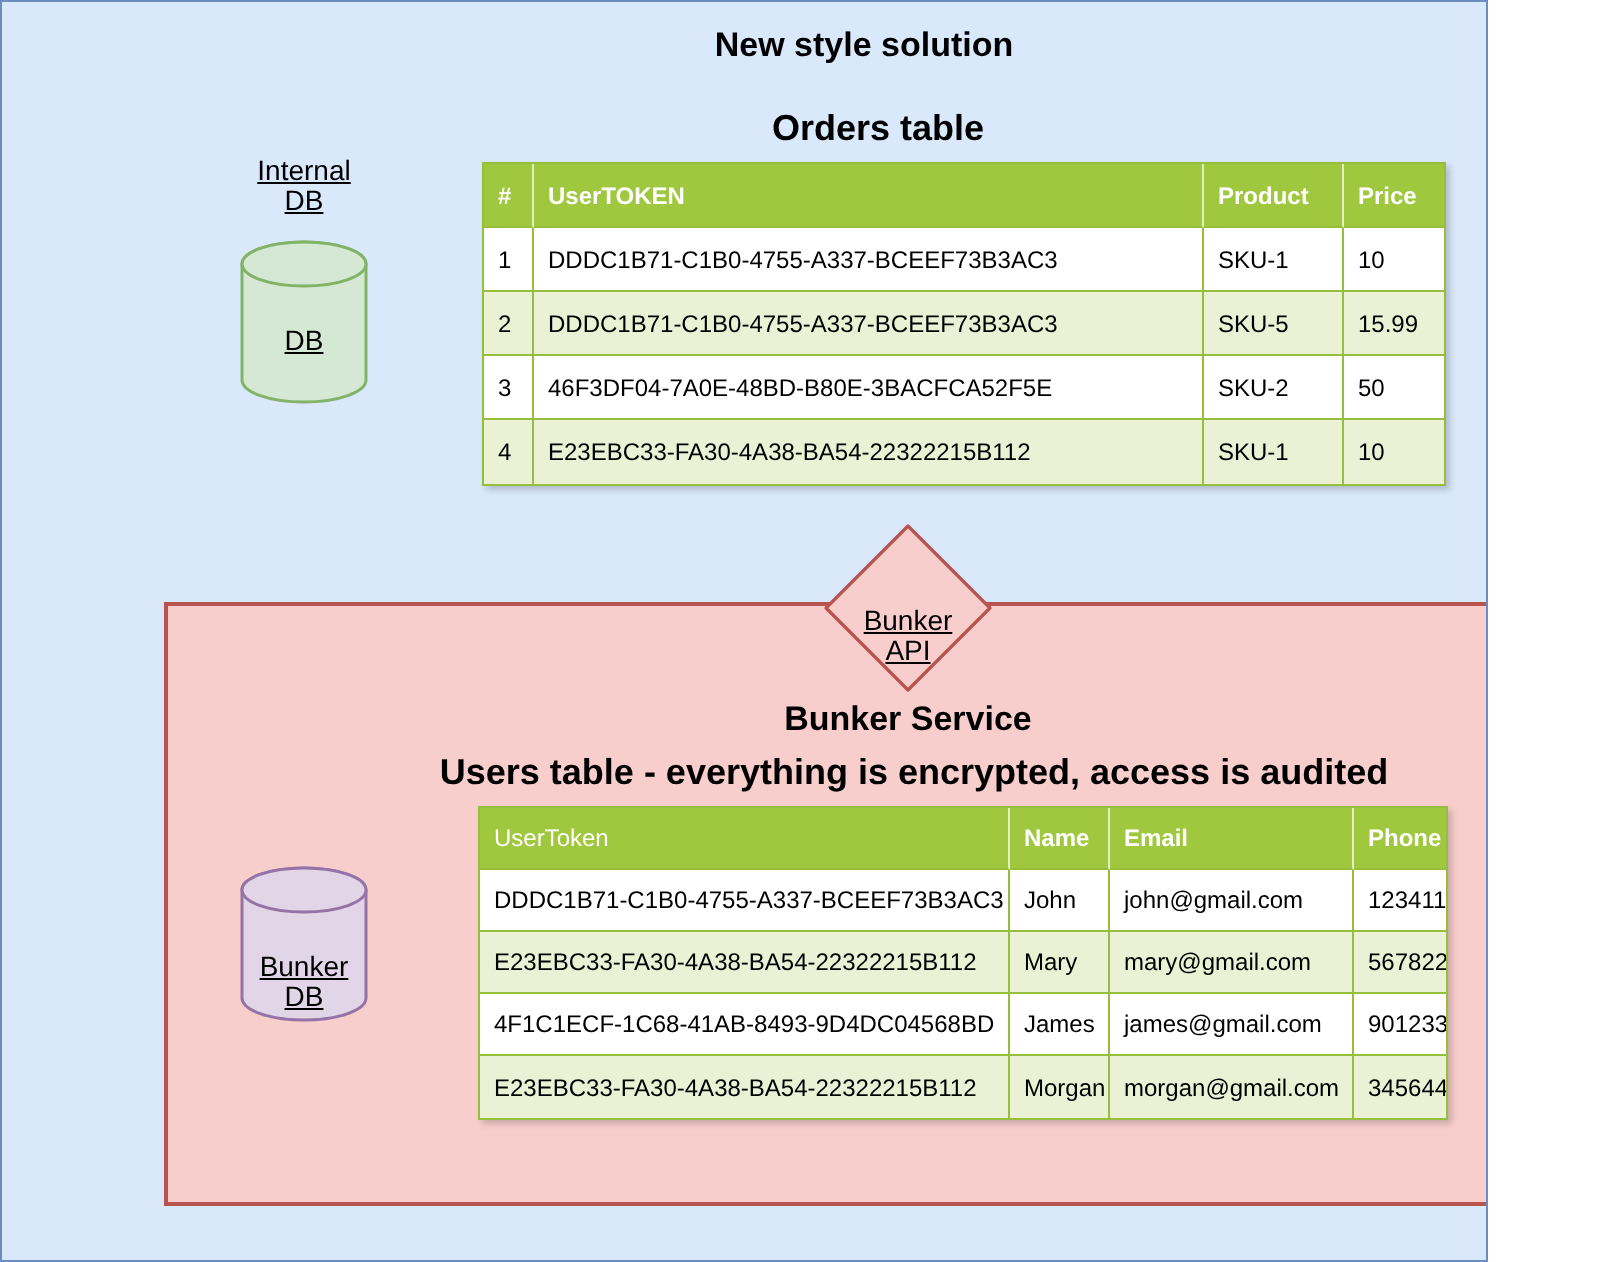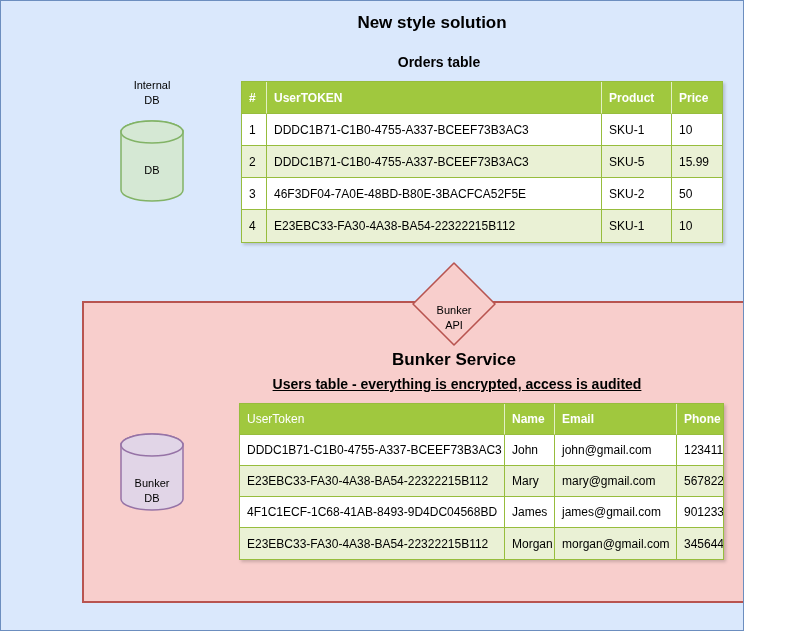--- a/index.html
+++ b/index.html
@@ -4,22 +4,22 @@
 <style>
   html, body { margin:0; padding:0; background:#fff; }
   .canvas {
     position:relative; width:744px; height:631px;
     background:#dae8fc; border:1px solid #6c8ebf; box-sizing:border-box;
     font-family:"Liberation Sans", "DejaVu Sans", sans-serif; color:#000;
     overflow:hidden;
   }
   .lbl { position:absolute; text-align:center; }
   .main-title { font-size:17px; font-weight:bold; }
-  .section-title { font-size:14px; font-weight:bold; }
-  .shape-caption { font-size:11px; line-height:15px; }
+  .section-title { font-size:18px; font-weight:bold; }
+  .shape-caption { font-size:14px; line-height:15px;text-decoration:underline; }
 
   .pink-box {
     position:absolute; left:81px; top:300px; width:679px; height:302px;
     background:#f8cecc; border:2px solid #b85450; box-sizing:border-box; z-index:1;
   }
 
   .gtable {
     position:absolute; z-index:2;
     border-collapse:separate; border-spacing:0; table-layout:fixed;
     background:#ffffff; border:1px solid #97bd3d;
@@ -115,21 +115,21 @@
 
   <svg class="shape-svg z3" style="left:410px; top:260px;" width="86" height="86" viewBox="0 0 86 86">
     <polygon points="43,2 84,43 43,84 2,43" fill="#f8cecc" stroke="#b85450" stroke-width="1.6" stroke-linejoin="round"></polygon>
   </svg>
   <div class="lbl shape-caption z4" style="left:410px; top:290px; width:86px;">
     <div>Bunker</div>
     <div>API</div>
   </div>
 
   <div class="lbl main-title z3" style="left:153px; top:349px; width:600px;">Bunker Service</div>
-  <div class="lbl section-title z3" style="left:156px; top:375px; width:600px;text-decoration:underline;">Users table - everything is encrypted, access is audited</div>
+  <div class="lbl section-title z3" style="left:156px; top:375px; width:600px;">Users table - everything is encrypted, access is audited</div>
 
   <svg class="shape-svg z3" style="left:119px; top:432px;" width="64" height="78" viewBox="0 0 64 78">
     <path d="M1 12 A31 11 0 0 1 63 12 L63 66 A31 11 0 0 1 1 66 Z" fill="#e1d5e7" stroke="#9673a6" stroke-width="1.5" stroke-linejoin="round"></path>
     <ellipse cx="32" cy="12" rx="31" ry="11" fill="#e1d5e7" stroke="#9673a6" stroke-width="1.5"></ellipse>
   </svg>
   <div class="lbl shape-caption z4" style="left:119px; top:463px; width:64px;">
     <div>Bunker</div>
     <div>DB</div>
   </div>
 

